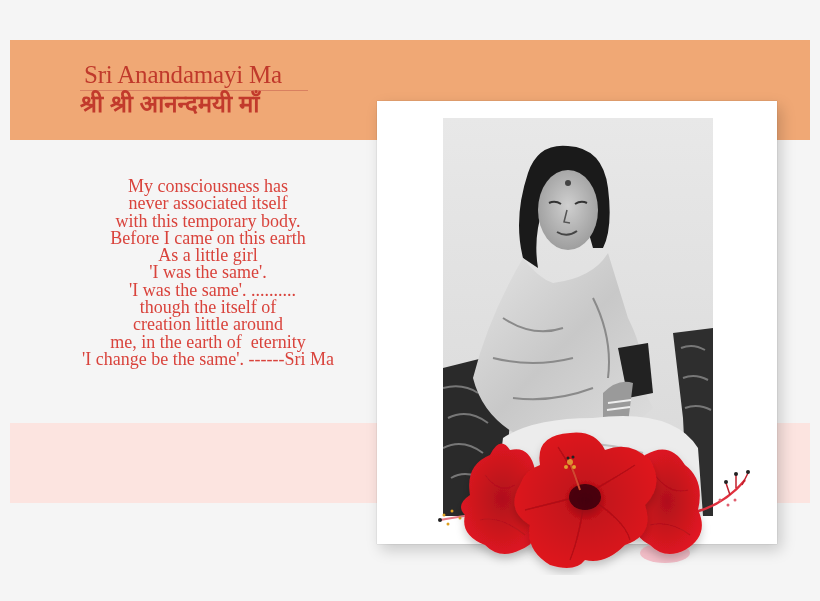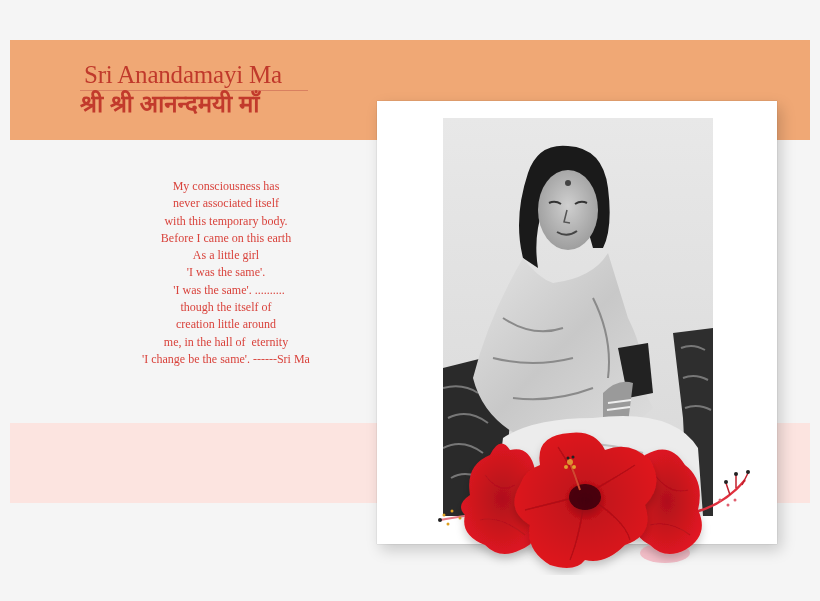--- a/index.html
+++ b/index.html
@@ -42,26 +42,26 @@
     .title-hi {
       font-family: Liberation Sans, sans-serif;
       font-weight: bold;
       font-size: 24px;
       line-height: 30px;
       white-space: nowrap;
       margin-top: -2px;
       color: #c23a2c;
     }
     .quote {
-      position: absolute; left: 76px; top: 178px;
+      position: absolute; left: 58px; top: 178px;
       width: 300px;
       text-align: center;
       color: #d9433c;
       font-family: "Liberation Serif", "DejaVu Serif", serif;
-      font-size: 12px;
+      font-size: 18px;
       line-height: 17.3px;
     }
     .quote .line { display: block; white-space: pre; }
     .card {
       position: absolute; left: 377px; top: 101px;
       width: 400px; height: 443px;
       background: #ffffff;
       box-shadow: 4px 6px 14px rgba(0,0,0,0.18), 0 0 1px rgba(0,0,0,0.25);
     }
     .photo {
@@ -90,21 +90,21 @@
 <div class="quote">
   <span class="line">My consciousness has</span>
   <span class="line">never associated itself</span>
   <span class="line">with this temporary body.</span>
   <span class="line">Before I came on this earth</span>
   <span class="line">As a little girl</span>
   <span class="line">'I was the same'.</span>
   <span class="line">  'I was the same'. ..........</span>
   <span class="line">though the itself of</span>
   <span class="line">creation little around</span>
-  <span class="line">me, in the hall of  eternity</span>
+  <span class="line">me, in the earth of  eternity</span>
   <span class="line">'I change be the same'. ------Sri Ma</span>
 </div>
 
 <div class="card">
   <div class="photo">
     <svg width="270" height="398" viewBox="0 0 270 398" xmlns="http://www.w3.org/2000/svg">
       <defs>
         <linearGradient id="bg" x1="0" y1="0" x2="0" y2="1">
           <stop offset="0" stop-color="#e8e8e8"></stop>
           <stop offset="1" stop-color="#d8d8d8"></stop>

